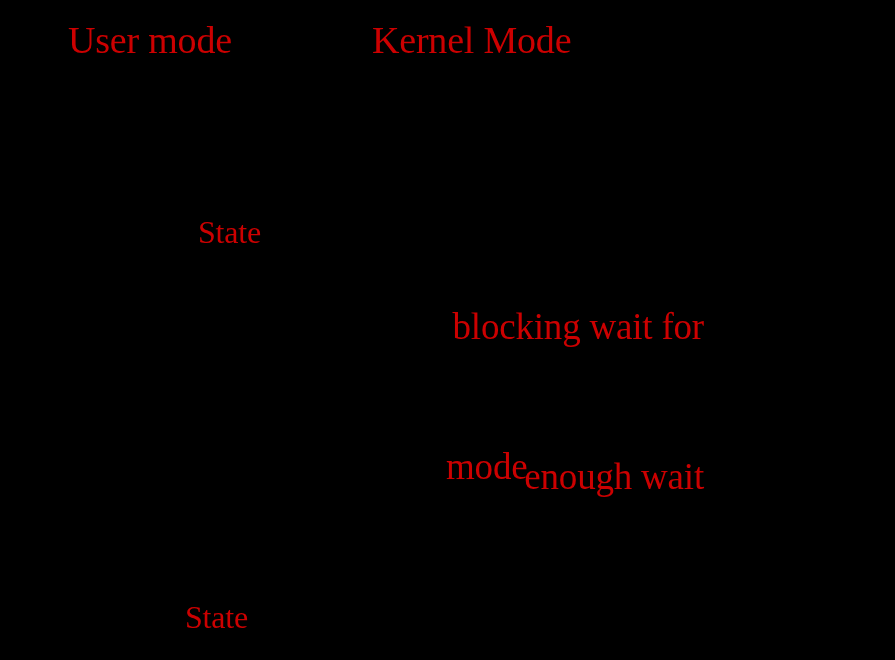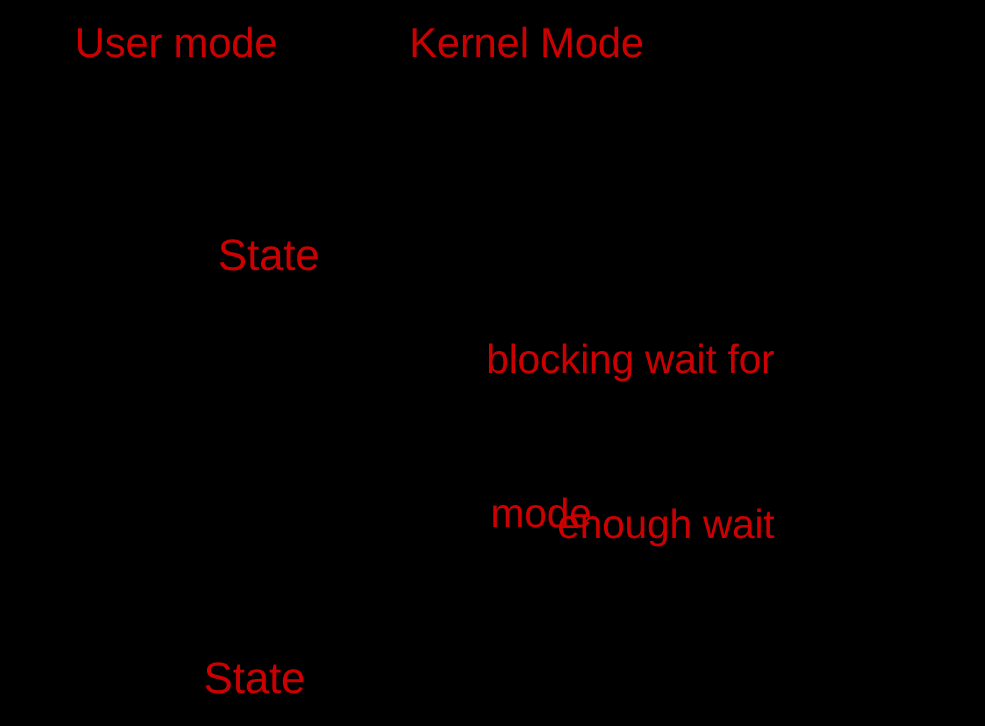--- a/index.html
+++ b/index.html
@@ -13,39 +13,39 @@
     width: 895px;
     height: 660px;
     background: #000000;
     overflow: hidden;
     font-family: "Liberation Sans", sans-serif;
     -webkit-font-smoothing: antialiased;
   }
   .label {
     position: absolute;
     color: #cc0000;
-    font-family: Liberation Sans, sans-serif;
+    font-family: Liberation Serif, serif;
     font-weight: 400;
     white-space: pre;
     line-height: 1.0;
     letter-spacing: -0.2px;
     margin: 0;
     padding: 0;
   }
   
   .heading {
     font-size: 38px;
     line-height: 44px;
   }
   #lbl-user-mode  { left: 68px;  top: 18px; }
   #lbl-kernel-mode{ left: 372px; top: 18px; }
 
   
   .block {
-    font-size: 40px;
+    font-size: 32px;
     line-height: 50px;
   }
   #lbl-state-change-1 { left: 198px; top: 107px; text-align: left; }
   #lbl-state-change-2 { left: 185px; top: 492px; text-align: left; }
 
   
   #lbl-blocking-wait {
     left: 404px;
     top: 202px;
     width: 300px;

